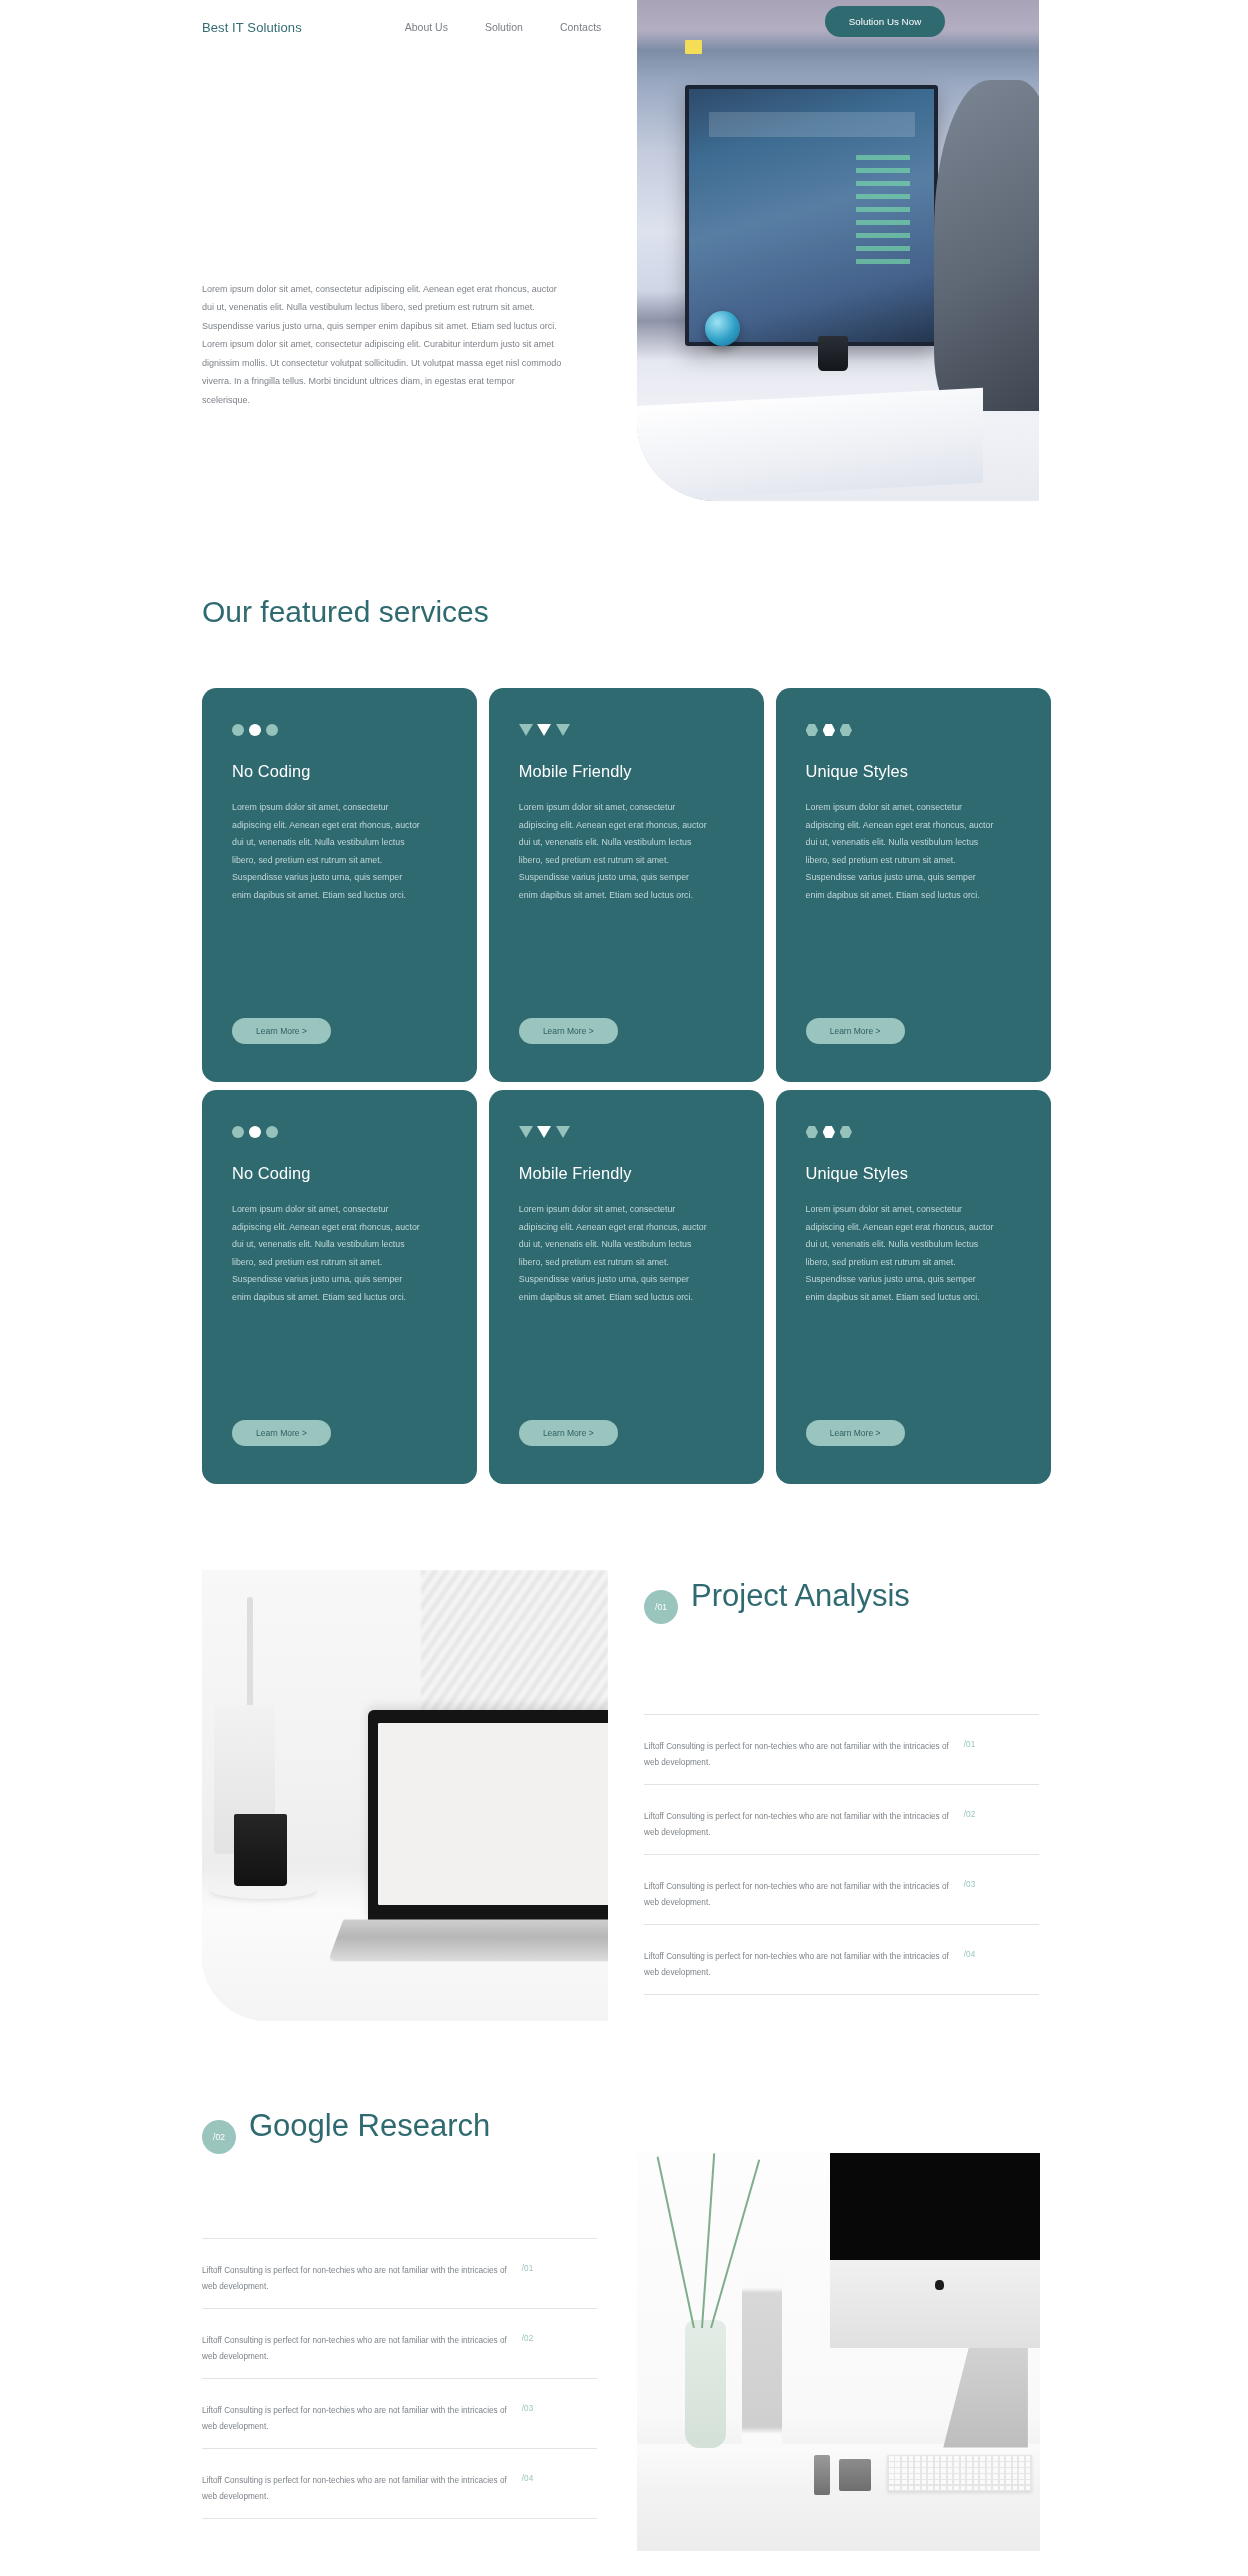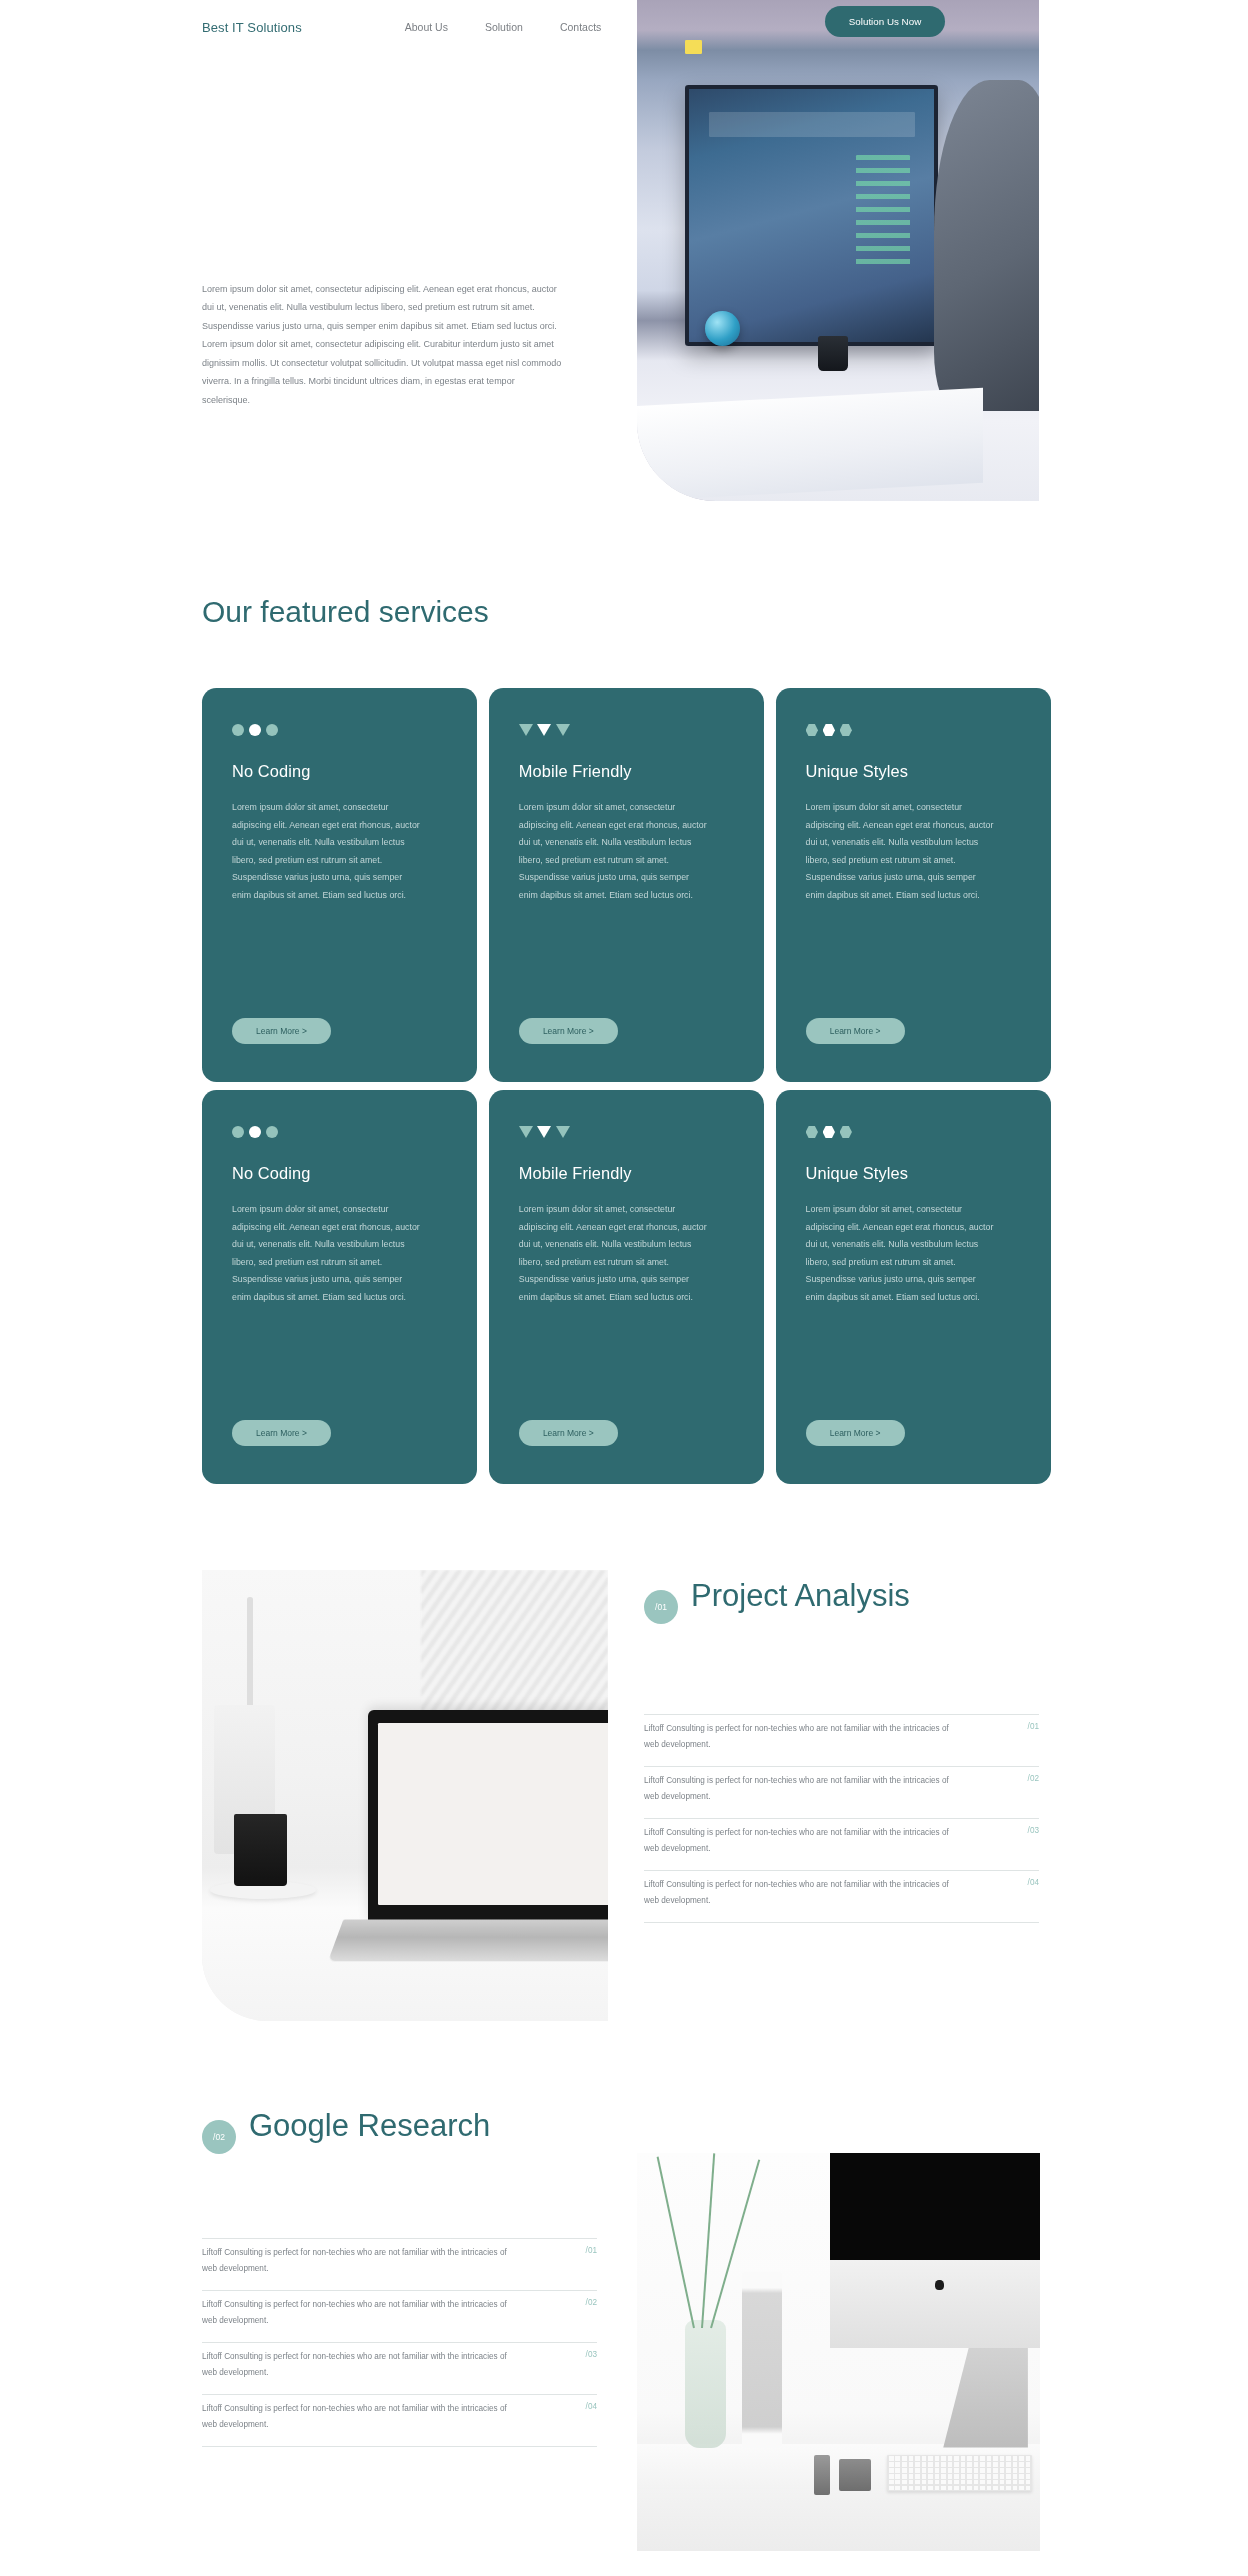--- a/index.html
+++ b/index.html
@@ -435,23 +435,22 @@
     font-weight: 400;
     width: 262px;
   }
 
   .feat-list {
     position: absolute;
     width: 395px;
   }
   .feat-item {
     border-top: 0.7px solid #dfe4e4;
-    padding: 6px 0 13px 0;
+    padding: 24px 0 13px 0;
     display: flex;
-    justify-content: space-between;
     align-items: flex-start;
     gap: 11.8px;
   }
   .feat-item:last-child { border-bottom: 0.7px solid #dfe4e4; }
   .feat-item-text {
     font-size: 8.2px;
     line-height: 1.95;
     color: #7d8389;
     width: 308px;
   }

